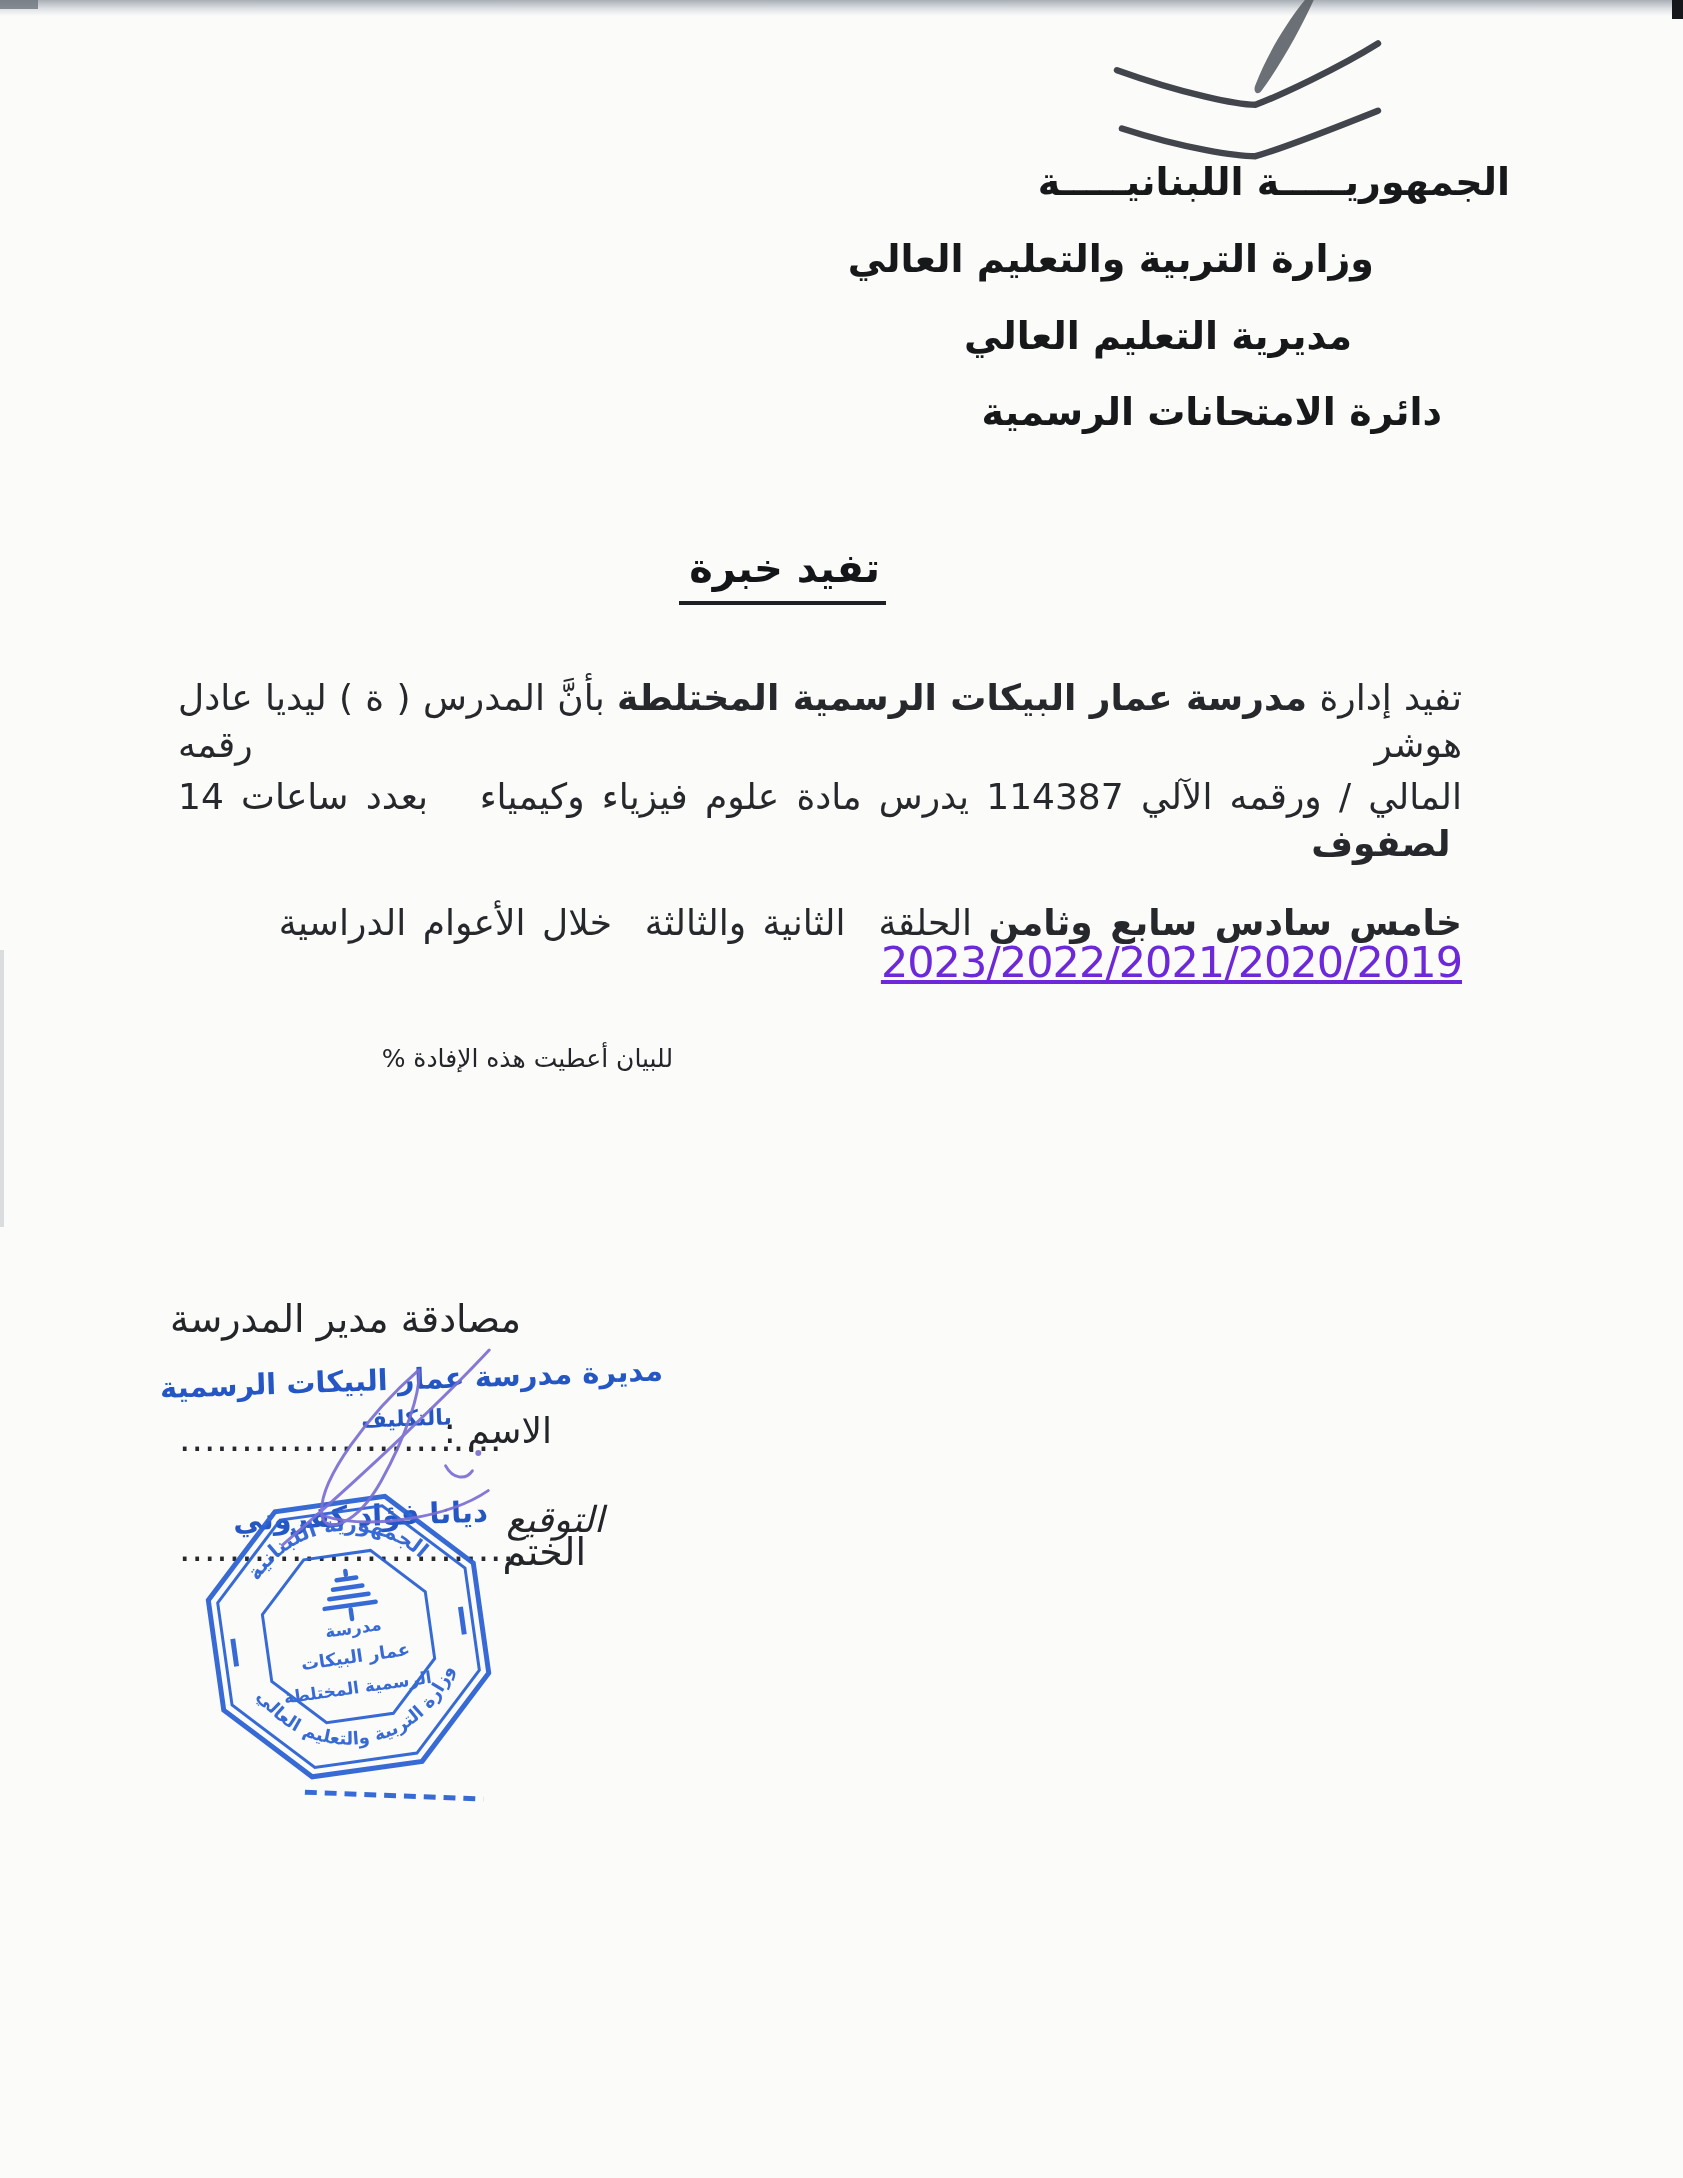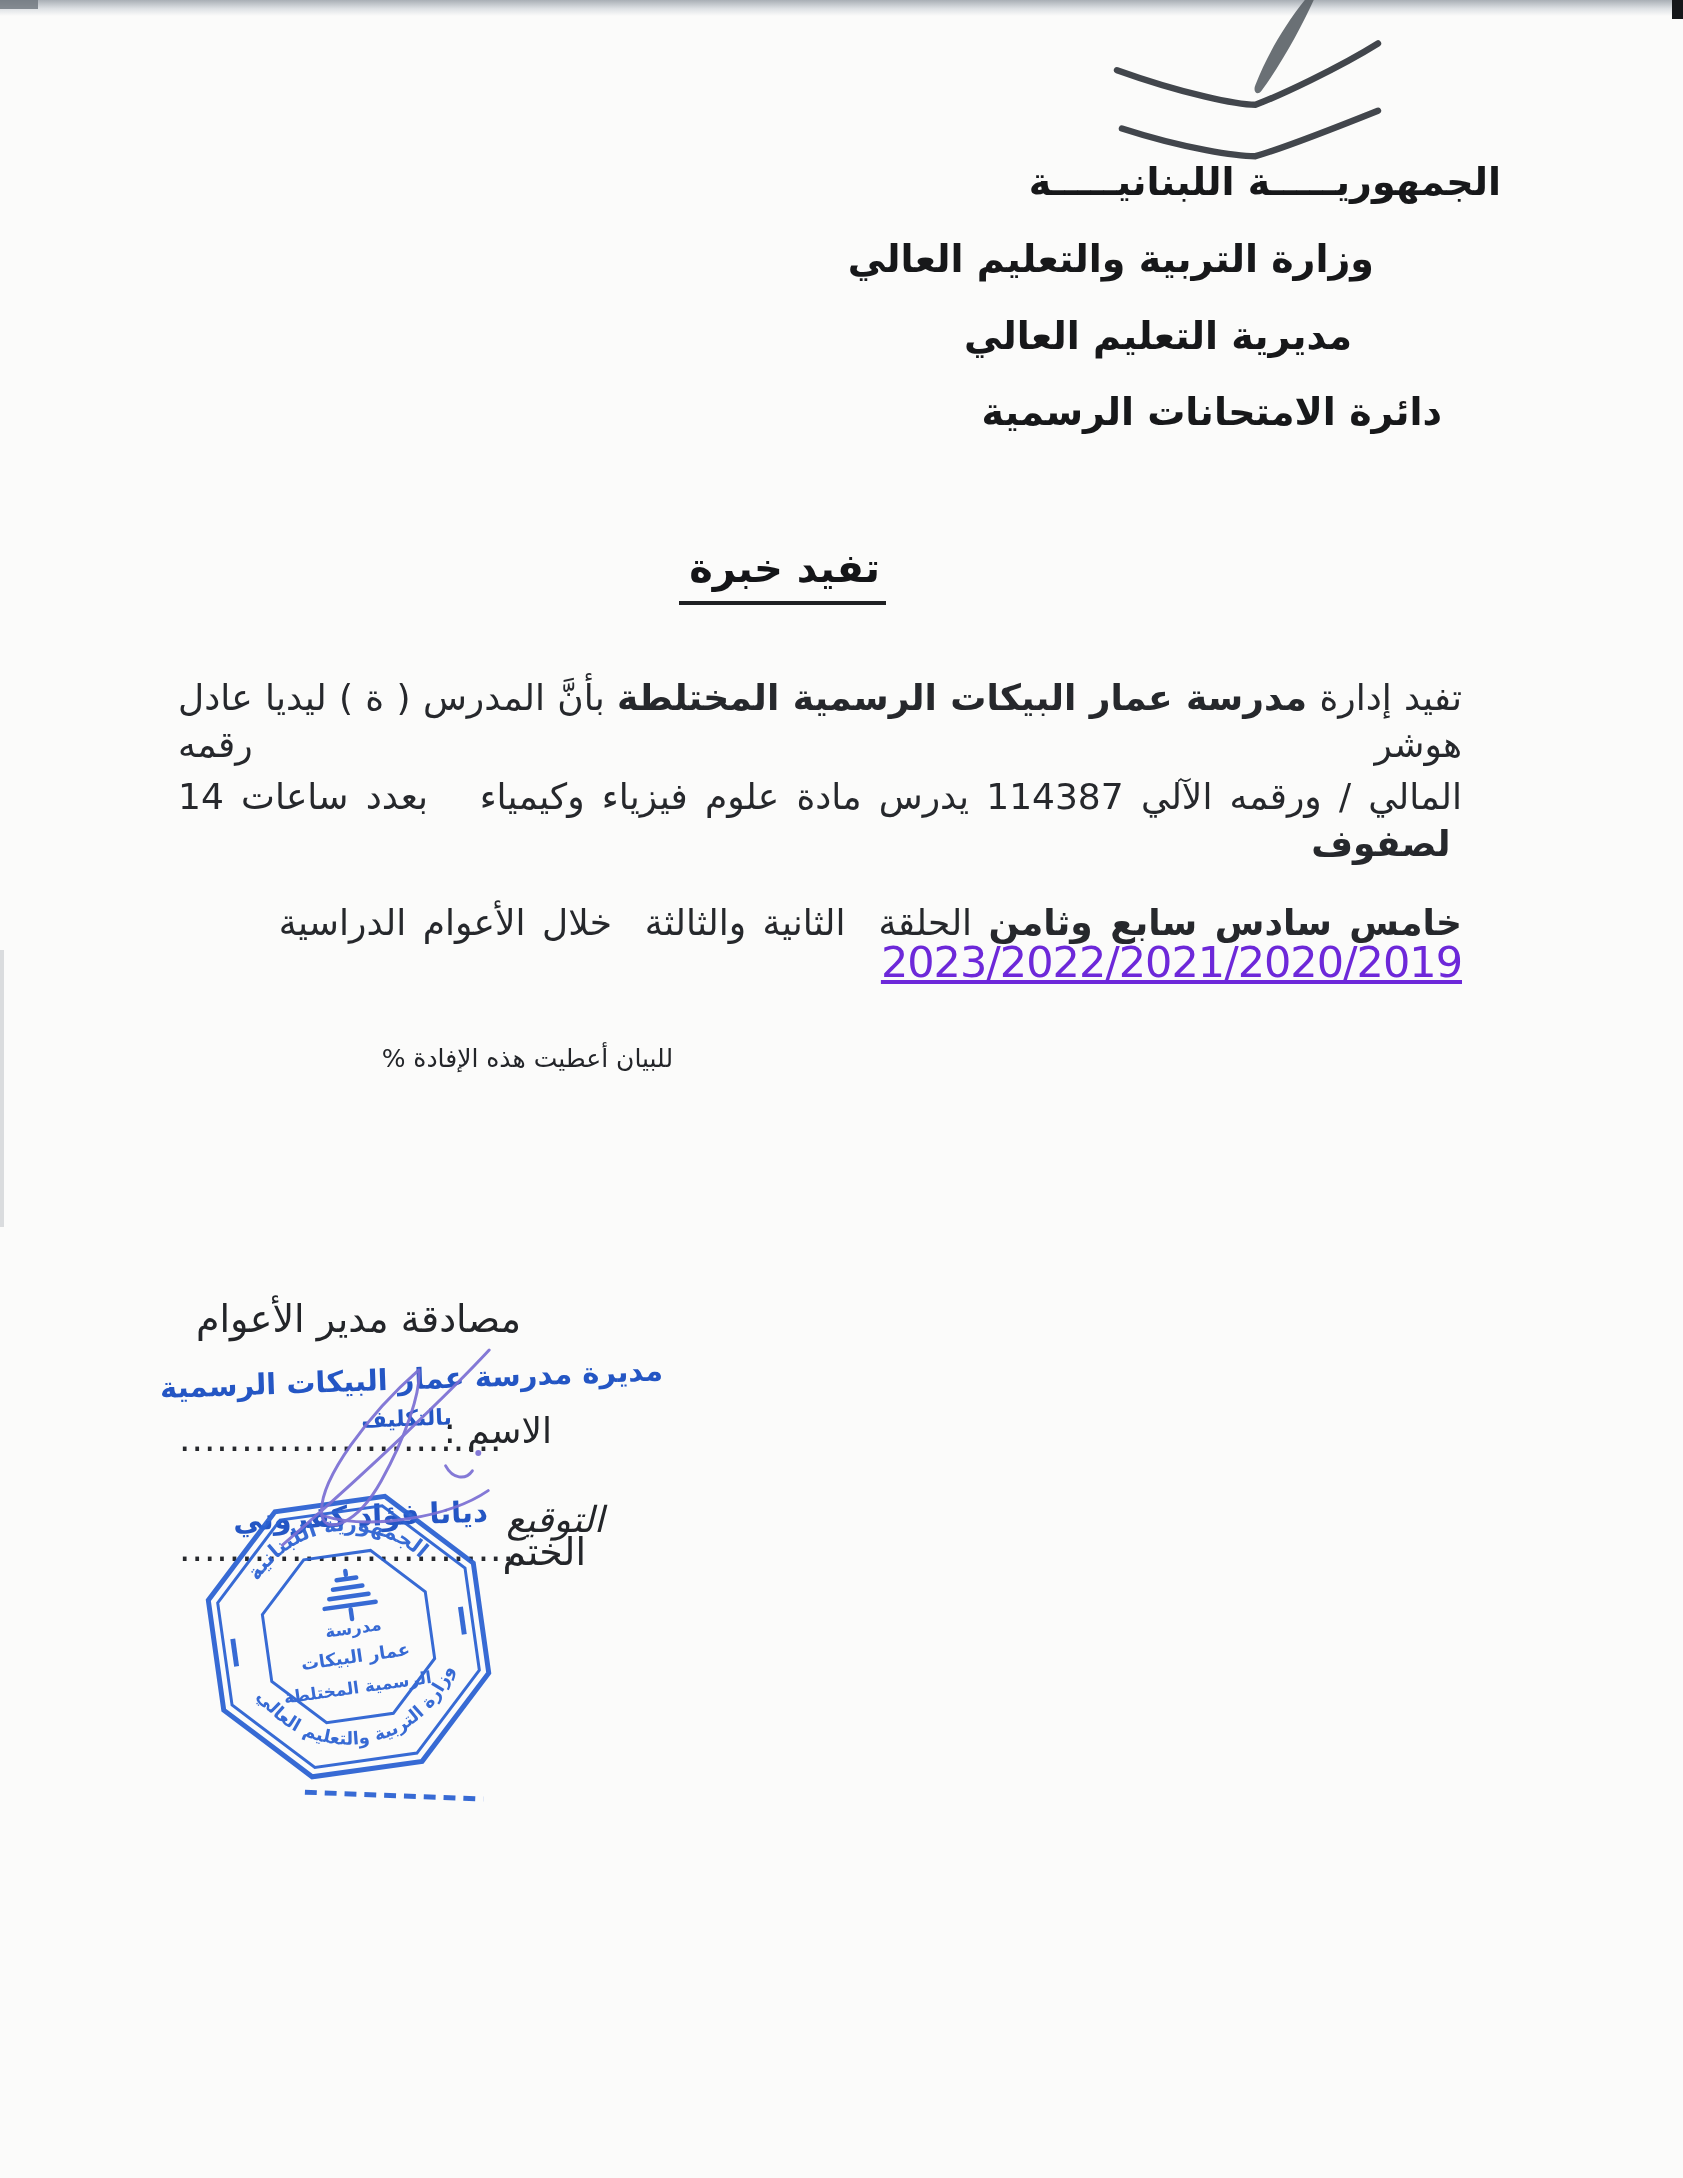--- a/index.html
+++ b/index.html
@@ -43,38 +43,38 @@
   <div class="scan-corner-left"></div>
   <div class="scan-corner-right"></div>
   <div class="scan-left-edge"></div>
 
   <svg style="left:1089px;top:0;" width="317" height="173" viewBox="0 0 320 175">
     <path d="M 227,0 C 214,28 196,62 174,92 C 170,97 165,93 168,86 C 180,55 198,25 218,0 Z" fill="#5a6066" opacity="0.9"></path>
     <path d="M 28,71 C 95,95 150,106 168,106 C 192,97 252,69 292,44" fill="none" stroke="#42464c" stroke-width="6.5" stroke-linecap="round"></path>
     <path d="M 33,130 C 98,151 150,158 168,158 C 196,150 252,128 292,112" fill="none" stroke="#42464c" stroke-width="6.5" stroke-linecap="round"></path>
   </svg>
 
-  <div class="abs hline" style="right:182px;top:158px;" dir="rtl">الجمهوريـــــة اللبنانيـــــة</div>
+  <div class="abs hline" style="right:173px;top:158px;" dir="rtl">الجمهوريـــــة اللبنانيـــــة</div>
   <div class="abs hline" style="right:309px;top:235px;" dir="rtl">وزارة التربية والتعليم العالي</div>
   <div class="abs hline" style="right:331px;top:312px;" dir="rtl">مديرية التعليم العالي</div>
   <div class="abs hline" style="right:241px;top:388px;" dir="rtl">دائرة الامتحانات الرسمية</div>
 
   <div class="abs title" style="right:797px;top:545px;" dir="rtl">تفيد خبرة</div>
 
   <div class="bl just" style="top:675px;" dir="rtl"><span>تفيد إدارة </span><b>مدرسة عمار البيكات الرسمية المختلطة</b><span> بأنَّ المدرس ( ة ) ليديا عادل هوشر رقمه</span></div>
 
   <div class="bl just" style="top:774px;" dir="rtl"><span>المالي / ورقمه الآلي 114387 يدرس مادة علوم فيزياء وكيمياء &nbsp; بعدد ساعات 14 &nbsp;</span><b>لصفوف</b></div>
 
   <div class="bl r3" style="top:852px;" dir="rtl"><b>خامس سادس سابع وثامن</b><span> الحلقة&nbsp; الثانية والثالثة&nbsp; خلال الأعوام الدراسية</span></div>
 
   <div class="bl years" style="top:935px;">2023/2022/2021/2020/2019</div>
 
   <div class="abs" style="right:1010px;top:1044px;font-size:25px;" dir="rtl">للبيان أعطيت هذه الإفادة %</div>
 
-  <div class="abs" style="right:1162px;top:1297px;font-size:38px;" dir="rtl">مصادقة مدير الأعوام</div>
+  <div class="abs" style="right:1162px;top:1297px;font-size:38px;" dir="rtl">مصادقة مدير المدرسة</div>
 
   <div class="abs blue ctr" style="left:168px;top:1362px;width:495px;font-size:29px;transform:rotate(-2deg);" dir="rtl">مديرة مدرسة عمار البيكات الرسمية</div>
   <div class="abs blue ctr" style="left:168px;top:1406px;width:477px;font-size:22px;transform:rotate(-2deg);" dir="rtl">بالتكليف</div>
 
   <div class="abs" style="right:1131px;top:1410px;font-size:36px;" dir="rtl">الاسم :</div>
   <div class="abs dots" style="left:179px;top:1418px;">..........................</div>
 
   <div class="abs" style="right:1079px;top:1499px;font-size:36px;font-style:italic;" dir="rtl">التوقيع</div>
   <div class="abs blue ctr" style="left:231px;top:1499px;width:259px;font-size:29px;transform:rotate(-2deg);" dir="rtl">ديانا فؤاد كفروني</div>
   <div class="abs dots" style="left:179px;top:1528px;">............................</div>

